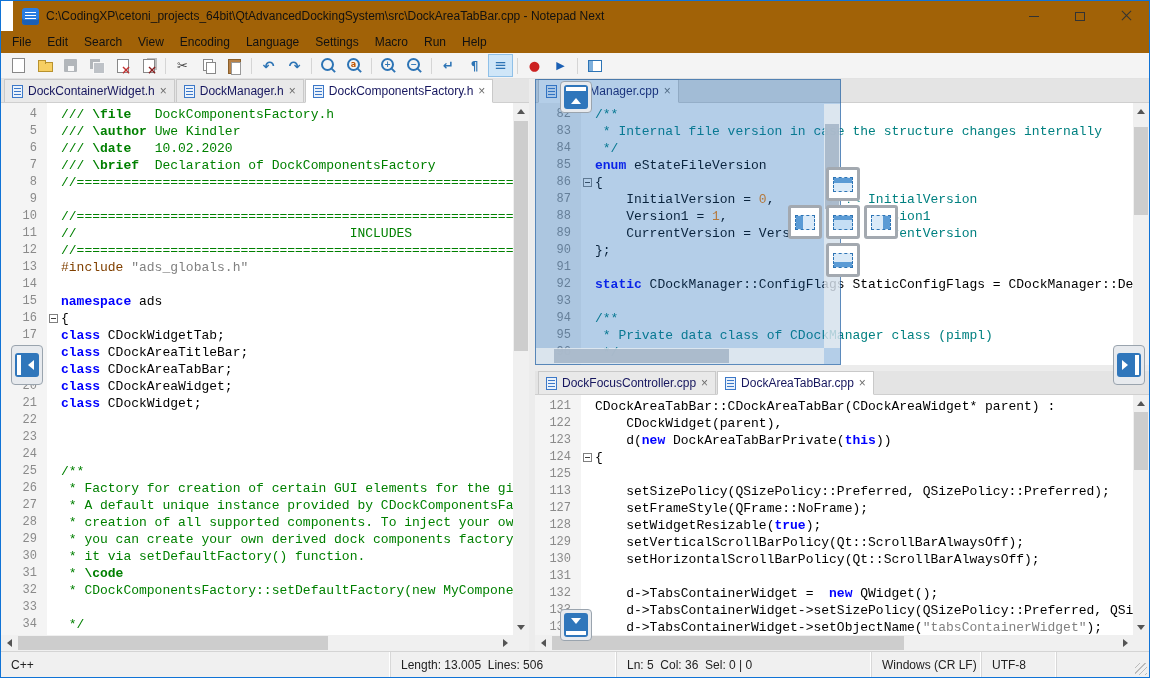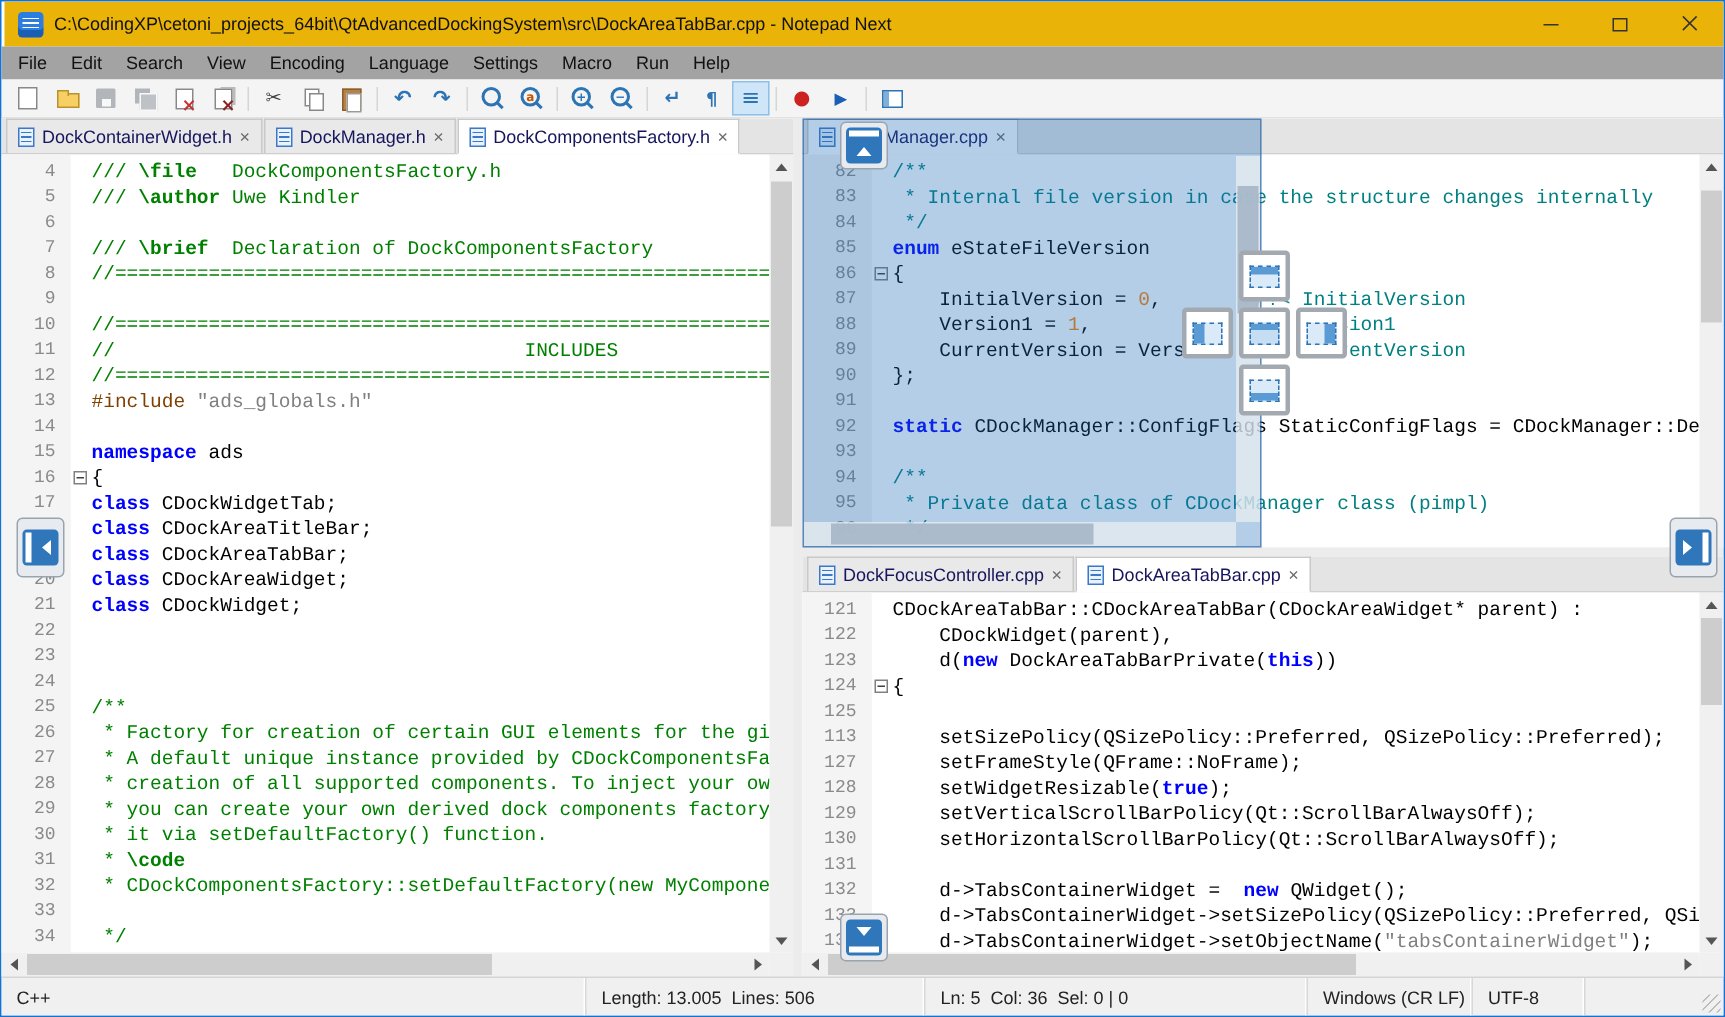--- a/index.html
+++ b/index.html
@@ -1,34 +1,34 @@
 <!DOCTYPE html>
 <html><head>
 <meta charset="utf-8">
 <style>
   html,body{margin:0;padding:0;background:#6f6f6f;}
   *{box-sizing:border-box;}
   .window{position:relative;width:1150px;height:678px;background:#fff;overflow:hidden;
     font-family:"Liberation Sans",sans-serif;border:1px solid #1073d6;}
   
-  .titlebar{position:absolute;top:0;left:2px;right:0;height:30px;background:#eab308;display:flex;align-items:center;}
+  .titlebar{position:absolute;top:0;left:12px;right:0;height:30px;background:#a16207;display:flex;align-items:center;}
   .app-icon{width:17px;height:17px;margin:0 7px 0 9px;border-radius:3px;background:#2b7de0;
     box-shadow:inset 0 -5px 0 #1b5fb4;position:relative;}
   .app-icon::before{content:'';position:absolute;left:3px;top:4px;right:3px;height:8px;
     background:repeating-linear-gradient(#fff 0 1px,transparent 1px 3px);}
   .title-text{font-size:12px;color:#111;white-space:nowrap;}
   .win-btns{margin-left:auto;display:flex;height:100%;}
   .win-btn{width:46px;height:100%;display:flex;align-items:center;justify-content:center;background:transparent;border:none;}
   .glyph-min{width:10px;height:1px;background:#333;}
   .glyph-max{width:10px;height:9px;border:1px solid #333;}
   .glyph-close{position:relative;width:12px;height:12px;}
   .glyph-close::before,.glyph-close::after{content:'';position:absolute;left:0;top:5px;width:13px;height:1px;background:#333;}
   .glyph-close::before{transform:rotate(45deg);} .glyph-close::after{transform:rotate(-45deg);}
   
-  .menubar{position:absolute;top:30px;left:0;right:0;height:22px;background:#a3a3a3;display:flex;align-items:center;font-size:12px;color:#111;padding-left:3px;}
+  .menubar{position:absolute;top:30px;left:0;right:0;height:22px;background:#a16207;display:flex;align-items:center;font-size:12px;color:#111;padding-left:3px;}
   .menu-item{padding:3px 8px;}
   
   .toolbar{position:absolute;top:52px;left:0;right:0;height:26px;background:#f4f4f4;border-bottom:1px solid #e2e2e2;
     display:flex;align-items:center;padding-left:5px;gap:1px;}
   .tb-btn{width:25px;height:23px;border:1px solid transparent;background:transparent;display:flex;align-items:center;justify-content:center;padding:0;}
   .tb-btn.active{background:#cfe6f8;border-color:#8fc0e8;}
   .tb-btn.disabled{opacity:.4;filter:grayscale(80%);}
   .tb-sep{width:1px;height:16px;background:#d5d5d5;margin:0 3px;}
   .tb-ic{width:17px;height:17px;position:relative;display:flex;align-items:center;justify-content:center;
     font-family:"DejaVu Sans",sans-serif;font-size:13px;color:#2d74b5;line-height:1;}
@@ -279,21 +279,21 @@
           </div>
           <div class="tab active">
             <span class="doc-icon"></span>
             <span class="tab-label">DockComponentsFactory.h</span>
             <span class="tab-close"></span>
           </div>
         </div>
       <div class="editor">
           <div class="cl"><span class="gut">4</span><span class="foldcol"></span><span class="code"><span class="sx-c">/// </span><span class="sx-g">\file</span><span class="sx-c">   DockComponentsFactory.h</span></span></div>
           <div class="cl"><span class="gut">5</span><span class="foldcol"></span><span class="code"><span class="sx-c">/// </span><span class="sx-g">\author</span><span class="sx-c"> Uwe Kindler</span></span></div>
-          <div class="cl"><span class="gut">6</span><span class="foldcol"></span></div>
+          <div class="cl"><span class="gut">6</span><span class="foldcol"></span><span class="code"><span class="sx-c">/// </span><span class="sx-g">\date</span><span class="sx-c">   10.02.2020</span></span></div>
           <div class="cl"><span class="gut">7</span><span class="foldcol"></span><span class="code"><span class="sx-c">/// </span><span class="sx-g">\brief</span><span class="sx-c">  Declaration of DockComponentsFactory</span></span></div>
           <div class="cl"><span class="gut">8</span><span class="foldcol"></span><span class="code"><span class="sx-c">//=============================================================================</span></span></div>
           <div class="cl"><span class="gut">9</span><span class="foldcol"></span><span class="code"></span></div>
           <div class="cl"><span class="gut">10</span><span class="foldcol"></span><span class="code"><span class="sx-c">//=============================================================================</span></span></div>
           <div class="cl"><span class="gut">11</span><span class="foldcol"></span><span class="code"><span class="sx-c">//                                   INCLUDES</span></span></div>
           <div class="cl"><span class="gut">12</span><span class="foldcol"></span><span class="code"><span class="sx-c">//=============================================================================</span></span></div>
           <div class="cl"><span class="gut">13</span><span class="foldcol"></span><span class="code"><span class="sx-p">#include </span><span class="sx-s">"ads_globals.h"</span></span></div>
           <div class="cl"><span class="gut">14</span><span class="foldcol"></span><span class="code"></span></div>
           <div class="cl"><span class="gut">15</span><span class="foldcol"></span><span class="code"><span class="sx-k">namespace</span><span class="sx-d"> ads</span></span></div>
           <div class="cl"><span class="gut">16</span><span class="foldcol"><span class="foldbox"></span></span><span class="code"><span class="sx-d">{</span></span></div>

